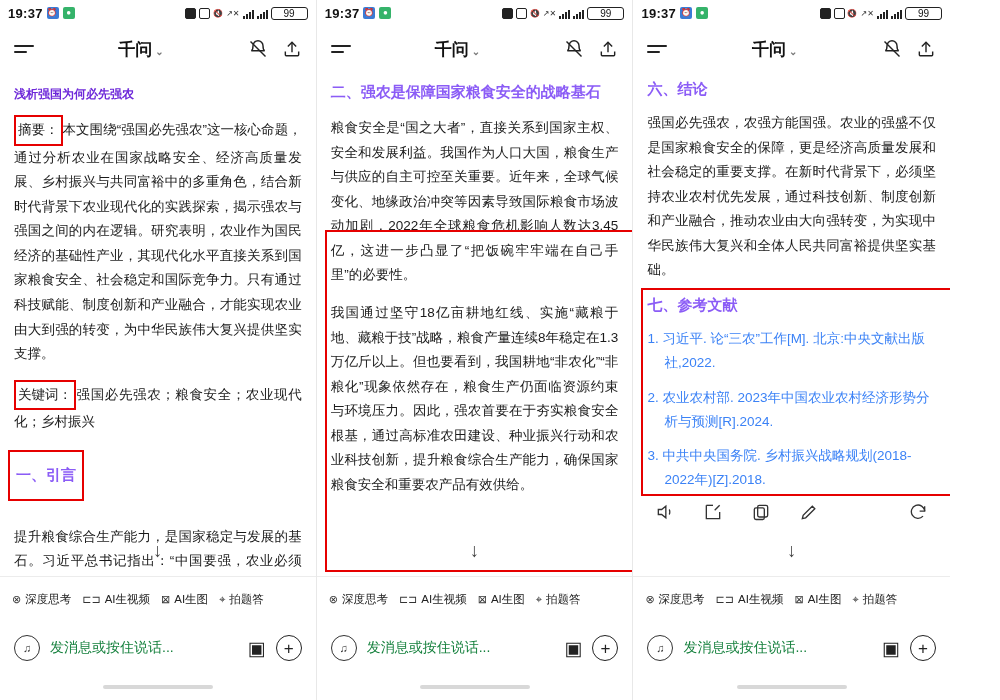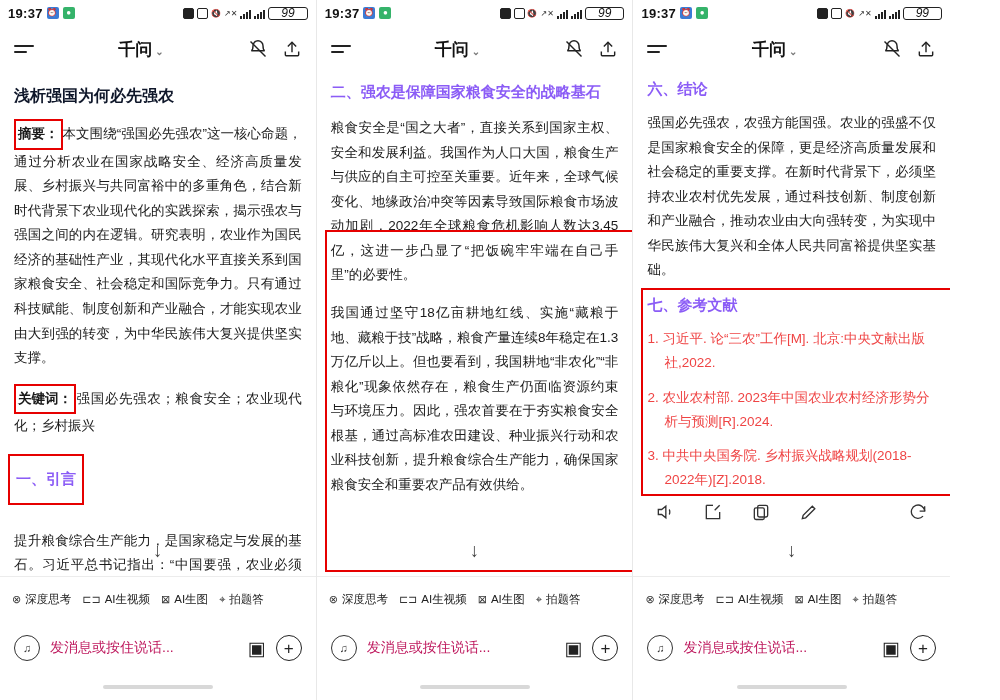--- a/index.html
+++ b/index.html
@@ -48,22 +48,22 @@
   .sq { width: 11px; height: 11px; border: 1px solid #222; border-radius: 2px; }
   .sq.filled { background: #222; }
   .bars { display: flex; align-items: flex-end; gap: 1px; height: 11px; }
   .bars i { width: 2px; background: #222; display: block; }
   .bars i:nth-child(1) { height: 3px; }
   .bars i:nth-child(2) { height: 5px; }
   .bars i:nth-child(3) { height: 7px; }
   .bars i:nth-child(4) { height: 9px; }
   .batt {
     border: 1px solid #222; border-radius: 3px;
-    padding: 0 12px; font-size: 12px; line-height: 11px;
-    min-width: 20px; text-align: center; font-style: italic;
+    padding: 0 12px; font-size: 10px; line-height: 11px;
+    min-width: 20px; text-align: center;
   }
   .tiny-x { font-size: 8px; color: #333; }
 
   
   .appbar {
     height: 46px;
     display: flex; align-items: center;
     padding: 0 14px;
   }
   .hamburger { width: 20px; display: flex; flex-direction: column; gap: 4px; cursor: pointer; }
@@ -79,38 +79,38 @@
   .ic { width: 20px; height: 20px; color: #222; }
 
   
   .content {
     padding: 6px 14px 0 14px;
     height: 500px;
     overflow: hidden;
     position: relative;
   }
   h1.doc-title {
-    font-size: 16px; font-weight: 700; color: #0f172a;
+    font-size: 12px; font-weight: 700; color: #6d28d9;
     margin: 8px 0 12px 0;
   }
   h2.sec {
     font-size: 15px; font-weight: 700; color: #8b5cf6;
     margin: 2px 0 12px 0;
   }
   p.para {
     font-size: 13.5px;
     line-height: 1.82;
     color: #1a1a1a;
     margin-bottom: 13px;
     text-align: justify;
   }
-  .kw-label { font-weight: 700; }
+  .kw-label { font-weight: 400; }
   .ref-list { list-style: none; }
   .ref-list li {
-    font-size: 13.5px; line-height: 1.8; color: #ef4444;
+    font-size: 13.5px; line-height: 1.8; color: #3b82f6;
     margin-bottom: 10px; padding-left: 17px; text-indent: -17px;
   }
 
   
   .redbox { border: 2px solid #e60000; }
   .rb-inline { display: inline-block; padding: 1px 2px; }
   .rb-block { padding: 14px 6px; margin: 0 -6px 12px -6px; }
 
   .ov-red {
     position: absolute;
@@ -168,21 +168,21 @@
     padding: 0 14px;
   }
   .mic-circle {
     width: 26px; height: 26px; border-radius: 50%;
     border: 1.6px solid #333;
     display: flex; align-items: center; justify-content: center;
     font-size: 11px; color: #333;
   }
   .input-ph {
     flex: 1;
-    font-size: 14px; color: #be185d;
+    font-size: 14px; color: #15803d;
   }
   .inputbar .ic2 { font-size: 19px; color: #222; }
   .plus {
     width: 26px; height: 26px; border-radius: 50%;
     border: 1.6px solid #222;
     display: flex; align-items: center; justify-content: center;
     font-size: 17px; line-height: 1; color: #222;
   }
 
   

